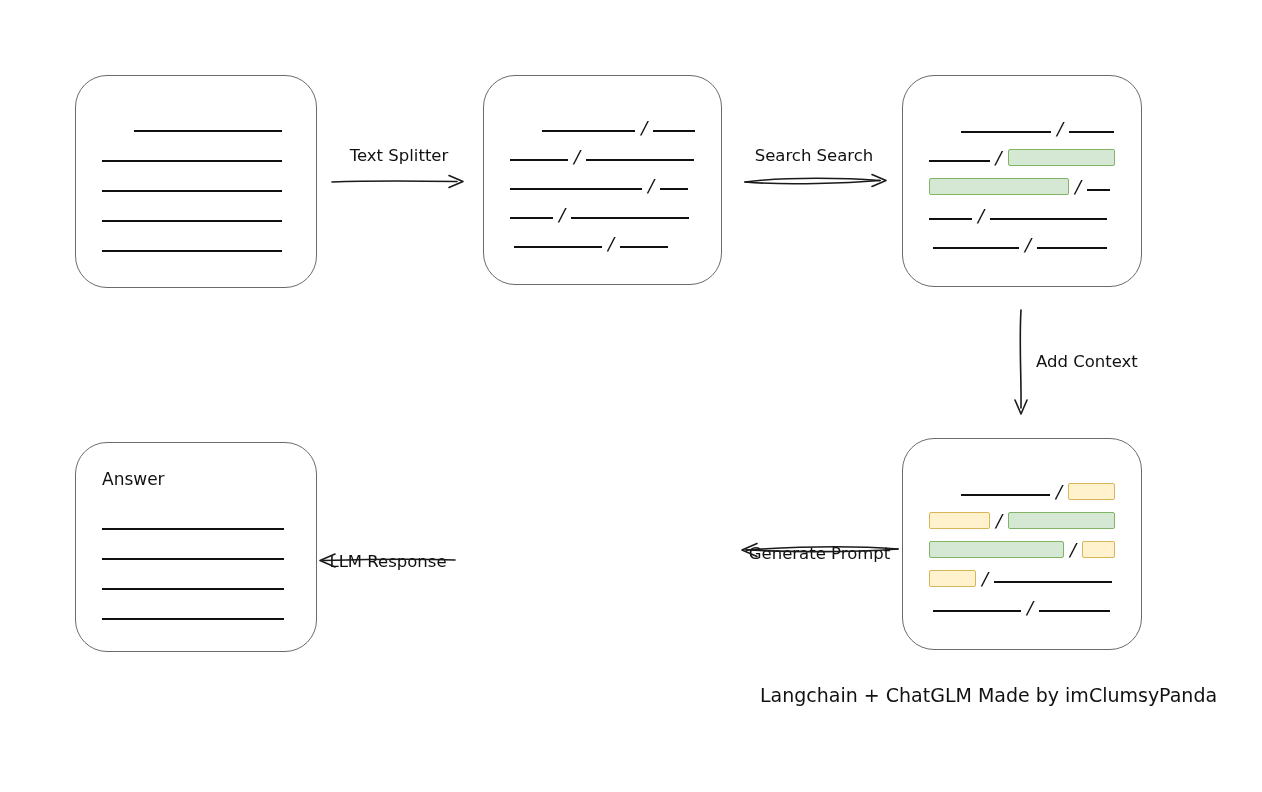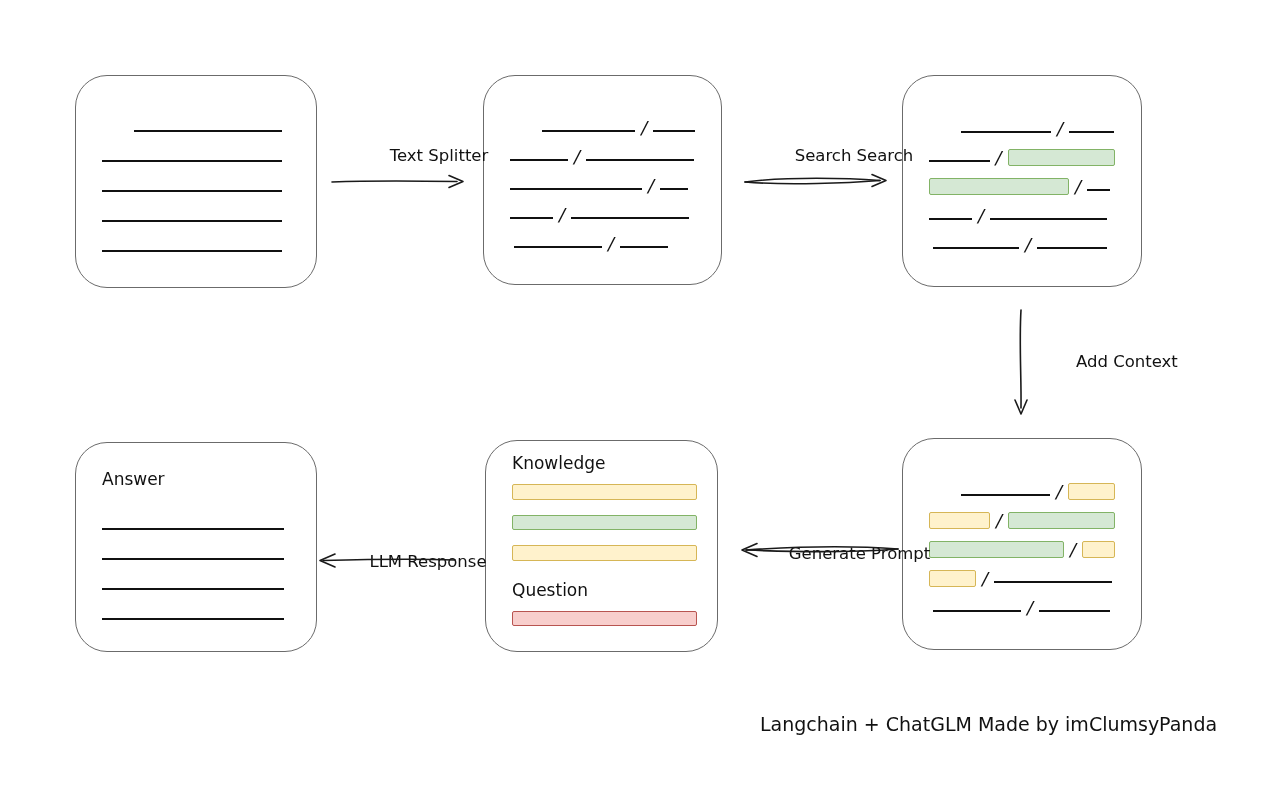--- a/index.html
+++ b/index.html
@@ -20,24 +20,24 @@
   .chip-yellow{background:#fff2cc;border-color:#d6b656;}
   .chip-red{background:#f8cecc;border-color:#b85450;}
   .box-heading{font-size:17px;font-weight:500;color:#111;}
   .b-prompt .box-heading{margin:2px 0 11px;}
   .b-prompt .bar{margin-bottom:15px;}
   .b-prompt .bar + .box-heading{margin-top:4px;}
   .b-answer .box-heading{margin:0 0 16px;}
   .b-answer .row{height:30px;}
   .b-document .row{height:30px;}
   .arrow-label{
-    position:absolute;font-size:16.5px;color:#111;white-space:nowrap;text-align:center;margin-left:40px;
+    position:absolute;font-size:16.5px;color:#111;white-space:nowrap;text-align:center;
   }
   .caption{
-    position:absolute;font-size:19px;color:#111;white-space:nowrap;text-align:center;margin-top:29px;
+    position:absolute;font-size:19px;color:#111;white-space:nowrap;text-align:center;
   }
   svg.arrow{position:absolute;overflow:visible;}
   svg.arrow path{fill:none;stroke:#1a1a1a;stroke-width:1.6;stroke-linecap:round;stroke-linejoin:round;}
 </style>
 </head>
 <body>
 
 <div id="canvas">
 
   <div class="box b-document" style="left:75px;top:75px;width:242px;height:213px;">
@@ -135,28 +135,20 @@
         <span class="slash">/</span>
         <span class="line" style="width: 118px;"></span>
       </div>
       <div class="row" style="margin-left: 4px;">
         <span class="line" style="width: 88px;"></span>
         <span class="slash">/</span>
         <span class="line" style="width: 71px;"></span>
       </div>
     </div>
 
-  <div class="box b-prompt" style="left:485px;top:440px;width:233px;height:212px;">
-      <div class="box-heading">Knowledge</div>
-      <div class="chip bar chip-yellow" style="width: 183px;"></div>
-      <div class="chip bar chip-green" style="width: 183px;"></div>
-      <div class="chip bar chip-yellow" style="width: 183px;"></div>
-      <div class="box-heading">Question</div>
-      <div class="chip bar chip-red" style="width: 183px;"></div>
-    </div>
 
   <div class="box b-answer" style="left:75px;top:442px;width:242px;height:210px;justify-content:center;">
       <div class="box-heading">Answer</div>
       <div class="row">
         <span class="line" style="width: 182px;"></span>
       </div>
       <div class="row">
         <span class="line" style="width: 182px;"></span>
       </div>
       <div class="row">

